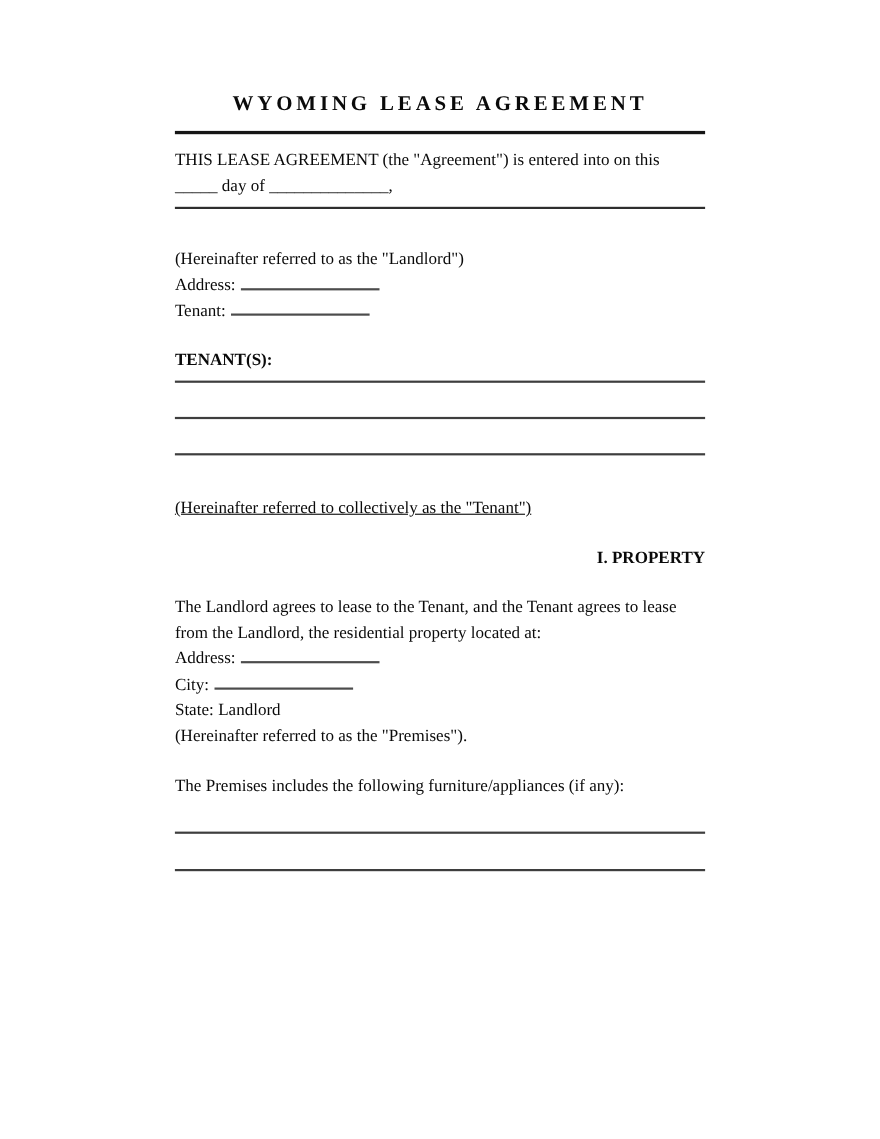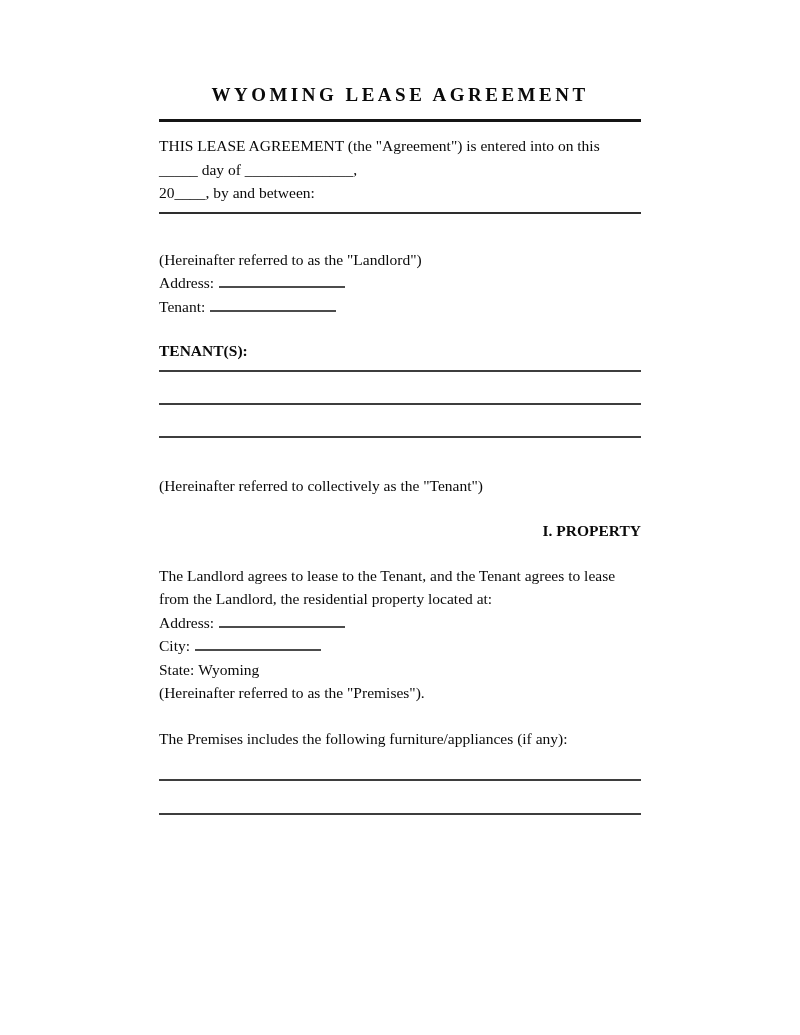--- a/index.html
+++ b/index.html
@@ -37,38 +37,37 @@
     width: 126px;
     height: 12px;
     margin-left: 5px;
     border-bottom: 2px solid #4c4c4c;
   }
   .blank.zip { width: 128px; }
   .and-text { margin-top: 22px; }
   .tenant-heading { margin-top: 21px; }
   .tenant-rule-first { margin-top: 7px; }
   .tenant-rule { margin-top: 31px; }
-  .tenant-hereinafter { margin-top: 36px; }
+  .tenant-hereinafter { margin-top: 36px; text-decoration: underline; }
   .property-heading { margin-top: 22px; text-align: right; }
   .property-lead { margin-top: 21px; }
   .state-value { margin-left: 4px; }
   .furniture-prompt { margin-top: 22px; }
   .furniture-rule-first { margin-top: 29px; }
   .furniture-rule { margin-top: 32px; }
 </style>
 </head>
 <body>
 
 <div class="page">
 
   <h1 class="doc-title">WYOMING LEASE AGREEMENT</h1>
   <div class="title-rule"></div>
 
   <div class="line intro-l1">THIS LEASE AGREEMENT (the "Agreement") is entered into on this _____ day of ______________,</div>
-  <div class="line">20____, by and between:</div>
 
   <div class="full-rule landlord-rule"></div>
 
   <div class="line landlord-hereinafter">(Hereinafter referred to as the "Landlord")</div>
 
   <div class="line">
     <span>Address:</span><span class="blank"></span>
   </div>
   <div class="line">
     <span>Tenant:</span><span class="blank"></span>
@@ -86,21 +85,21 @@
 
   <div class="line property-lead">The Landlord agrees to lease to the Tenant, and the Tenant agrees to lease from the Landlord, the residential property located at:</div>
 
   <div class="line">
     <span>Address:</span><span class="blank"></span>
   </div>
   <div class="line">
     <span>City:</span><span class="blank"></span>
   </div>
   <div class="line">
-    <span>State:</span><span class="state-value">Wyoming</span>
+    <span>State:</span><span class="state-value">Landlord</span>
   </div>
   <div class="line">(Hereinafter referred to as the "Premises").</div>
 
   <div class="line furniture-prompt">The Premises includes the following furniture/appliances (if any):</div>
   <div class="full-rule furniture-rule-first"></div>
   <div class="full-rule furniture-rule"></div>
 
 </div>
 
 </body></html>

